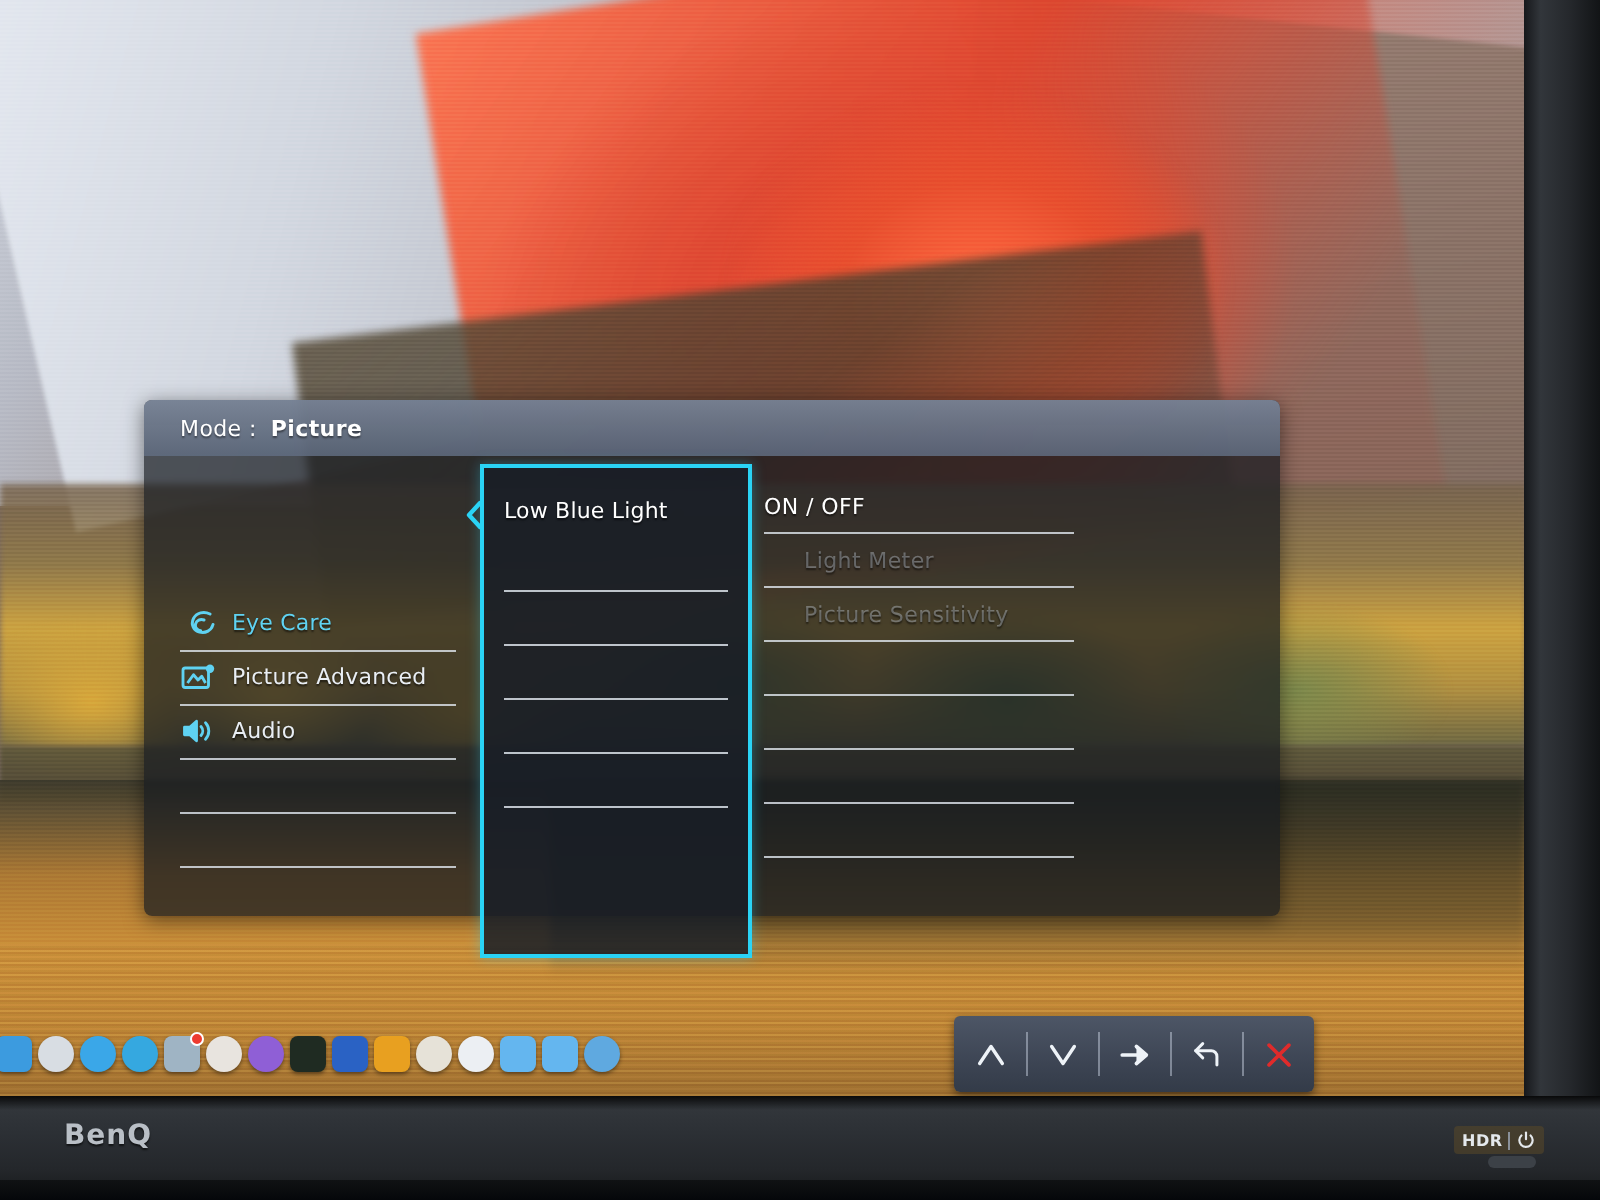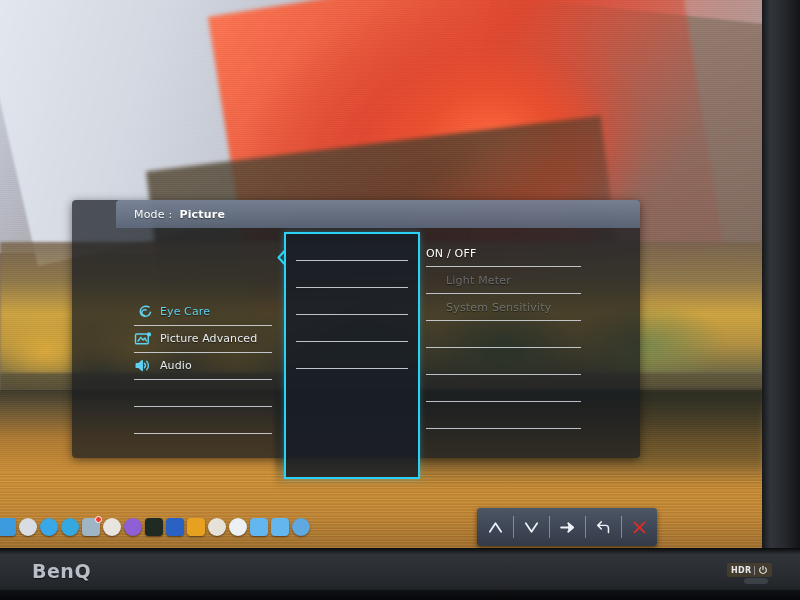--- a/index.html
+++ b/index.html
@@ -24,21 +24,21 @@
   .bezel-bottom-shadow{
     position:absolute; left:0; top:548px; width:800px; height:7px;
     background:linear-gradient(180deg,rgba(0,0,0,.85),rgba(0,0,0,0));
   }
   .bezel-foot{
     position:absolute; left:0; top:590px; width:800px; height:10px;
     background:linear-gradient(180deg,#101214,#05070a);
   }
   .benq-logo{
     position:absolute; left:32px; top:560px;
-    font-size:19px; font-weight:bold; letter-spacing:.5px;
+    font-size:14px; font-weight:bold; letter-spacing:.5px;
     color:#b9bfc6; font-family:"DejaVu Sans", sans-serif;
     text-shadow:0 1px 1px rgba(0,0,0,.6);
   }
   .hdr-badge{
     position:absolute; left:727px; top:563px;
     display:flex; align-items:center; gap:3px;
     padding:2px 4px; border-radius:2px;
     background:rgba(90,72,40,.55);
   }
   .hdr-badge .hdr-text{
@@ -160,21 +160,20 @@
     background:#ee3b30; border:1px solid #fff;
   }
 
   
   .osd{
     position:absolute; left:72px; top:200px; width:568px; height:258px;
     background:rgba(22,26,32,.72);
     border-radius:4px;
     box-shadow:0 2px 10px rgba(0,0,0,.5);
     backdrop-filter:blur(1px);
-    padding-left:44px;
   }
   .osd-header{
     height:28px; width:100%;
     background:linear-gradient(180deg, rgba(126,138,158,.88) 0%, rgba(96,108,128,.85) 100%);
     display:flex; align-items:center;
     padding-left:18px; gap:7px;
     border-radius:4px 4px 0 0;
   }
   .osd-header .lbl, .osd-header .val{
     font-size:11px; color:#ffffff; letter-spacing:.2px;
@@ -368,20 +367,23 @@
             </div>
           </div>
 
         <span class="caret">
           <svg viewBox="0 0 11 15" fill="none" stroke="currentColor" stroke-width="2.2" stroke-linecap="round" stroke-linejoin="round">
             <polyline points="8,1.5 2.5,7.5 8,13.5"></polyline>
           </svg>
         </span>
 
         <div class="col2" id="col2">
+            <div class="item-row first">
+              <span class="item-label">Low Blue Light</span>
+            </div>
             <div class="item-row blank">
               <span class="item-label"></span>
             </div>
             <div class="item-row blank">
               <span class="item-label"></span>
             </div>
             <div class="item-row blank">
               <span class="item-label"></span>
             </div>
             <div class="item-row blank">
@@ -393,21 +395,21 @@
           </div>
 
         <div class="col3" id="col3">
             <div class="sub-row on">
               <span class="sub-label">ON / OFF</span>
             </div>
             <div class="sub-row dim">
               <span class="sub-label">Light Meter</span>
             </div>
             <div class="sub-row dim">
-              <span class="sub-label">System Sensitivity</span>
+              <span class="sub-label">Picture Sensitivity</span>
             </div>
             <div class="sub-row blank">
               <span class="sub-label"></span>
             </div>
             <div class="sub-row blank">
               <span class="sub-label"></span>
             </div>
             <div class="sub-row blank">
               <span class="sub-label"></span>
             </div>

